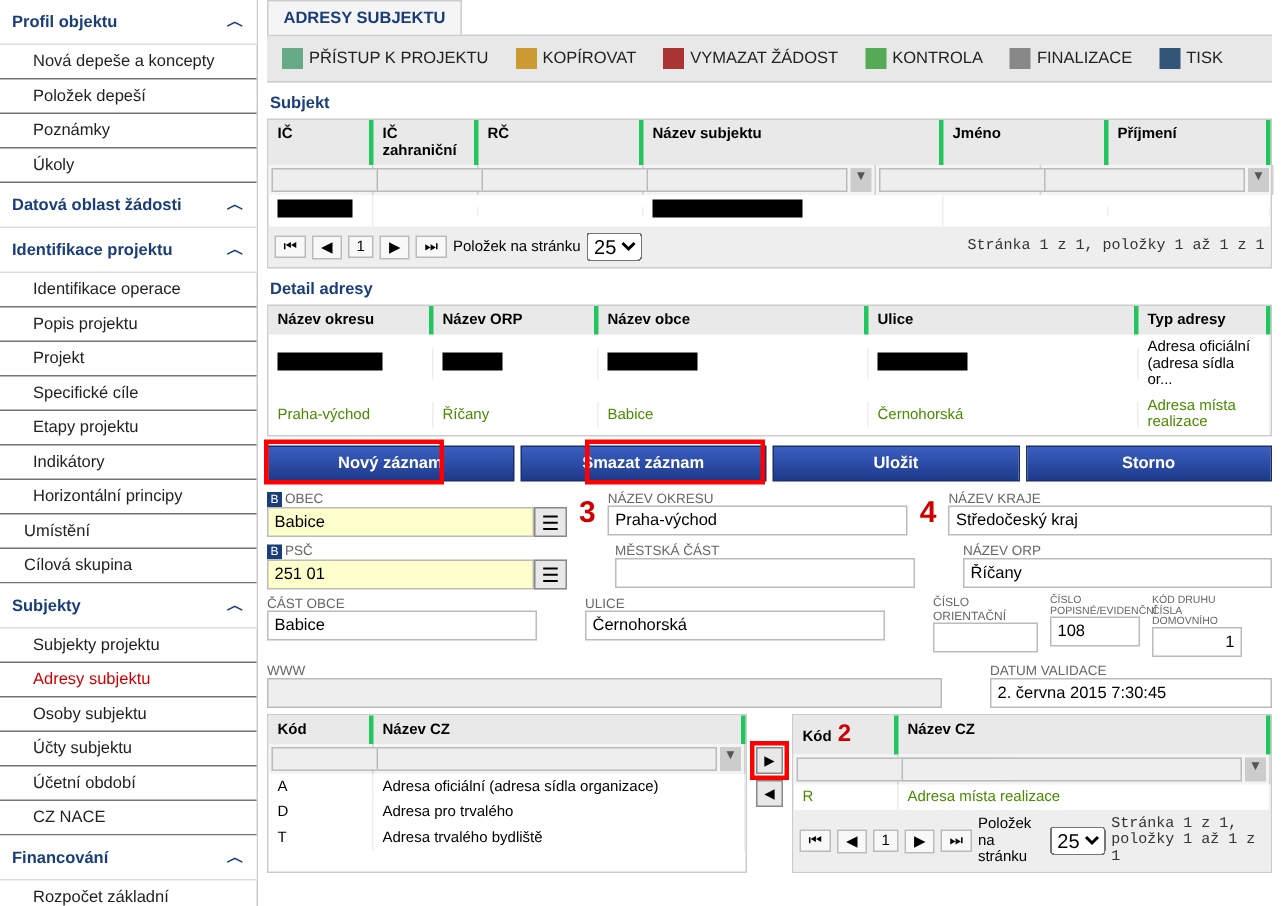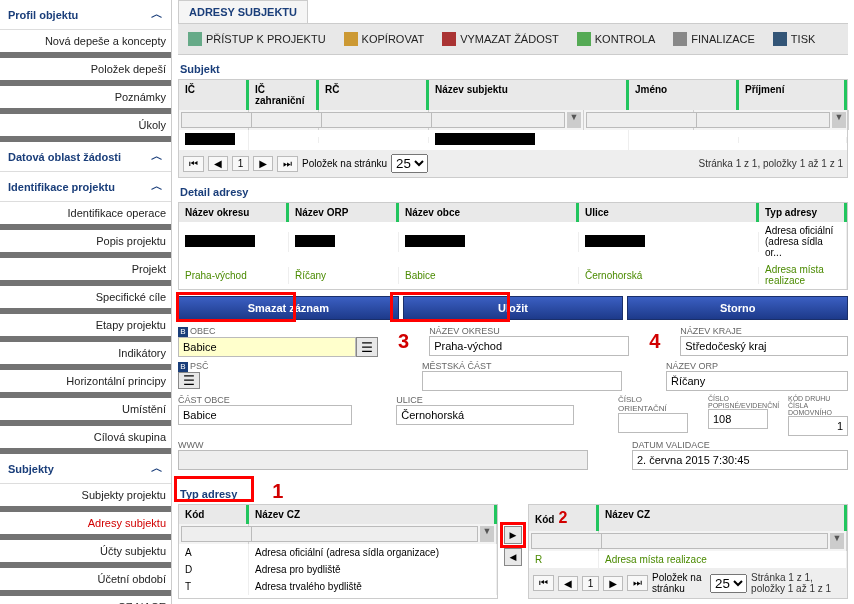--- a/index.html
+++ b/index.html
@@ -2,21 +2,21 @@
 <html><head>
 <meta charset="utf-8">
 <style>
   * { box-sizing: border-box; margin: 0; padding: 0; font-family: Arial, sans-serif; }
   body { font-size: 11px; background: #fff; width: 854px; height: 604px; overflow: hidden; }
   .layout { display: flex; height: 604px; }
   
   .sidebar { width: 172px; border-right: 1px solid #ccc; background: #fff; }
   .side-header { background: #fff; font-weight: bold; color: #1a3e7a; padding: 6px 8px; border-bottom: 1px solid #ddd; display:flex; justify-content:space-between; align-items:center; }
   .side-header .chev { font-size:12px; }
-  .side-item { padding: 5px 5px; border-bottom: 6px solid #737373; color: #222; cursor:pointer;text-align:right; }
+  .side-item { padding: 5px 16px; border-bottom: 1px solid #737373; color: #222; cursor:pointer; }
   .side-item.sub { padding-left: 22px; }
   .side-item.active { color: #d10000; }
   
   .main { flex: 1; padding: 0 6px 6px 6px; overflow:hidden; }
   .tab-bar { border-bottom: 1px solid #ccc; }
   .tab { display:inline-block; border:1px solid #ccc; border-bottom:none; padding:5px 10px; color:#1a3e7a; font-weight:bold; background:#f5f5f5; }
   
   .toolbar { display:flex; gap:2px; background:#e8e8e8; padding:4px 2px; border-bottom:1px solid #ccc; }
   .tool { display:flex; align-items:center; gap:4px; padding:4px 8px; color:#222; font-size:11px; cursor:pointer; }
   .tool .ti { width:14px; height:14px; display:inline-block; background:#777; }
@@ -30,31 +30,31 @@
   .grid-head .cell { border-right:3px solid #22c55e; padding:4px 6px; font-size:10px; }
   .grid-filter { display:flex; background:#f4f4f4; }
   .grid-filter .cell { border-right:1px solid #d0d0d0; padding:2px; display:flex; }
   .grid-filter input { flex:1; border:1px solid #bbb; background:#eee; height:16px; font-size:10px; }
   .funnel { width:14px; background:#ccc; margin-left:2px; display:inline-block; text-align:center; font-size:9px; color:#555; }
   .grid-row { display:flex;align-items:center; }
   .grid-row .cell { border-right:1px solid #eee; padding:3px 6px; font-size:10px; }
   .blk { background:#000; color:#000; display:inline-block; height:12px; }
   .paginator { background:#eee; padding:4px; display:flex; align-items:center; gap:4px; font-size:10px; }
   .pbtn { border:1px solid #bbb; background:#f8f8f8; padding:1px 5px; cursor:pointer; }
-  .paginator .info { margin-left:auto; color:#333; }
+  .paginator .info { margin-left:auto; color:#333;font-family:Liberation Mono, monospace; }
   
   .green-row .cell { color:#4a8a00; }
   
   .action-bar { display:flex; gap:4px; margin:6px 0; }
   .action-bar button { flex:1; background:linear-gradient(#3b5fc2,#1d3a8a); color:#fff; border:1px solid #1a2f6a; padding:5px; font-size:11px; font-weight:bold; cursor:pointer; position:relative; }
   .redbox { position:absolute; border:3px solid red; pointer-events:none; }
   .rednum { color:#d10000; font-weight:bold; font-size:20px; }
   
   .form-grid { }
-  .form-row { display:flex; gap:20px; margin-bottom:4px; }
+  .form-row { display:flex; gap:8px; margin-bottom:4px; }
   .fg { display:flex; flex-direction:column; }
   .fg label { font-size:9px; color:#666; text-transform:uppercase; }
   .fg input { border:1px solid #bbb; padding:3px 4px; background:#fff; font-size:11px; height:20px; }
   .fg input.req { background:#ffffcc; }
   .fg input[readonly] { background:#eee; }
   .fg .lookup { display:flex; }
   .fg .lookup input { flex:1; }
   .fg .lookup button { width:22px; border:1px solid #888; background:#e8e8e8; cursor:pointer; }
   .req-ico { display:inline-block; width:10px; height:10px; background:#1a3e7a; color:#fff; font-size:8px; text-align:center; line-height:10px; margin-right:2px; }
   
@@ -95,20 +95,21 @@
       <div class="side-item sub">Indikátory</div>
       <div class="side-item sub">Horizontální principy</div>
       <div class="side-item">Umístění</div>
       <div class="side-item">Cílová skupina</div>
       <div class="side-header">
         <span>Subjekty</span>
         <span class="chev">︿</span>
       </div>
       <div class="side-item sub">Subjekty projektu</div>
       <div class="side-item sub active">Adresy subjektu</div>
+      <div class="side-item sub">Osoby subjektu</div>
       <div class="side-item sub">Účty subjektu</div>
       <div class="side-item sub">Účetní období</div>
       <div class="side-item sub">CZ NACE</div>
       <div class="side-header">
         <span>Financování</span>
         <span class="chev">︿</span>
       </div>
       <div class="side-item sub">Rozpočet základní</div>
     </div>
 
@@ -219,20 +220,21 @@
       <div class="grid-row green-row">
         <div class="cell cw-m">Praha-východ</div>
         <div class="cell cw-m">Říčany</div>
         <div class="cell cw-l">Babice</div>
         <div class="cell cw-l">Černohorská</div>
         <div class="cell cw-r">Adresa místa realizace</div>
       </div>
     </div>
 
     <div class="action-bar" style="position:relative">
+      <button>Nový záznam</button>
       <button>Smazat záznam</button>
       <button>Uložit</button>
       <button>Storno</button>
       <div class="redbox" style="left:-2px;top:-4px;width:120px;height:30px;"></div>
       <div class="redbox" style="left:212px;top:-4px;width:120px;height:30px;"></div>
     </div>
 
     <div class="form-grid" style="position:relative">
       <div class="form-row">
         <div class="fg" style="width:200px">
@@ -250,34 +252,35 @@
         <span class="rednum" style="align-self:center">4</span>
         <div class="fg" style="flex:1">
           <label>NÁZEV KRAJE</label>
           <input value="Středočeský kraj" style="">
         </div>
       </div>
       <div class="form-row">
         <div class="fg" style="width:200px">
           <label><span class="req-ico">B</span><span>PSČ</span></label>
           <div class="lookup">
+            <input class="req" value="251 01" style="">
             <button>☰</button>
           </div>
         </div>
         <div class="fg" style="width:200px;margin-left:24px">
           <label>MĚSTSKÁ ČÁST</label>
           <input value="" style="">
         </div>
         <div class="fg" style="flex:1;margin-left:24px">
           <label>NÁZEV ORP</label>
           <input value="Říčany" style="">
         </div>
       </div>
       <div class="form-row">
-        <div class="fg" style="width:196px">
+        <div class="fg" style="width:180px">
           <label>ČÁST OBCE</label>
           <input value="Babice" style="">
         </div>
         <div class="fg" style="width:200px;margin-left:24px">
           <label>ULICE</label>
           <input value="Černohorská" style="">
         </div>
         <div class="fg" style="width:70px;margin-left:24px">
           <label style="font-size:8px">ČÍSLO ORIENTAČNÍ</label>
           <input value="" style="">
@@ -289,32 +292,27 @@
         <div class="fg" style="width:60px">
           <label style="font-size:7px">KÓD DRUHU ČÍSLA DOMOVNÍHO</label>
           <input style="text-align: right;" value="1">
         </div>
       </div>
       <div class="form-row">
         <div class="fg" style="flex:1">
           <label>WWW</label>
           <input readonly="" value="" style="">
         </div>
-        <div class="fg" style="width:216px;margin-left:24px">
+        <div class="fg" style="width:188px;margin-left:24px">
           <label>DATUM VALIDACE</label>
           <input value="2. června 2015 7:30:45" style="">
         </div>
       </div>
     </div>
 
-    <div style="position:relative; margin-top:10px;">
-      <div class="section-title" style="display:inline-block">Typ adresy</div>
-      <span class="rednum" style="margin-left:30px">1</span>
-      <div class="redbox" style="left:-4px;top:-4px;width:80px;height:26px;"></div>
-    </div>
 
     <div class="dual" style="position:relative">
       <div class="panel grid-wrap">
         <div class="grid-head">
           <div class="cell cw-s">Kód</div>
           <div class="cell cw-r">Název CZ</div>
         </div>
         <div class="grid-filter">
           <div class="cell cw-s">
               <input style="">
@@ -325,21 +323,21 @@
               <span class="funnel">▼</span>
             </div>
         </div>
         <div id="left-rows">
             <div class="grid-row">
               <div class="cell cw-s">A</div>
               <div class="cell cw-r">Adresa oficiální (adresa sídla organizace)</div>
             </div>
             <div class="grid-row">
               <div class="cell cw-s">D</div>
-              <div class="cell cw-r">Adresa pro bydliště</div>
+              <div class="cell cw-r">Adresa pro trvalého</div>
             </div>
             <div class="grid-row">
               <div class="cell cw-s">T</div>
               <div class="cell cw-r">Adresa trvalého bydliště</div>
             </div>
           </div>
 
       </div>
 
       <div class="mid-btns" style="position:relative">

